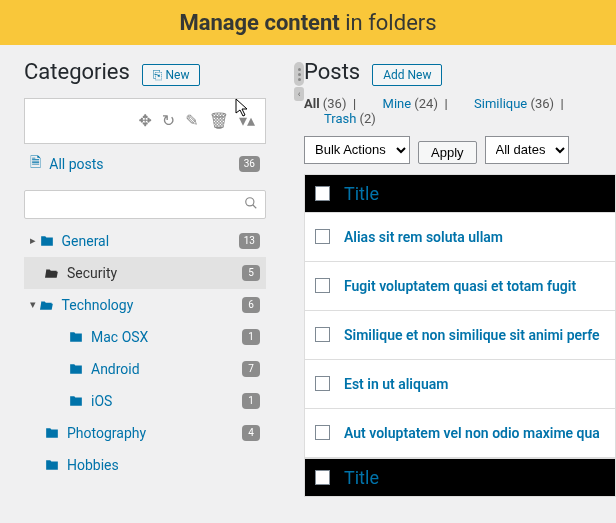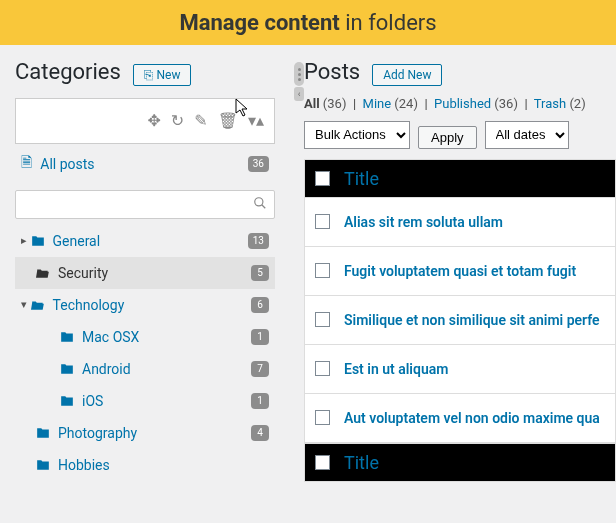--- a/index.html
+++ b/index.html
@@ -1,20 +1,20 @@
 <!DOCTYPE html>
 <html><head>
 <meta charset="utf-8">
 <style>
 * { box-sizing: border-box; margin: 0; padding: 0; }
 body { font-family: -apple-system, BlinkMacSystemFont, "Segoe UI", Roboto, sans-serif; color: #333; background: #f0f0f1; width: 616px; height: 523px; overflow: hidden; }
 .banner { background: #f9c73a; color: #353835; text-align: center; padding: 10px; font-size: 22px; font-weight: 400; }
 .banner strong { font-weight: 700; }
 .wrap { display: flex; height: calc(523px - 48px); }
-.col-left { width: 290px; padding: 14px 15px; background: #f0f0f1; }
+.col-left { width: 290px; padding: 14px 24px; background: #f0f0f1; }
 .col-right { flex: 1; padding: 14px 0 14px 14px; background: #f0f0f1; }
 h2.heading { font-size: 22px; font-weight: 400; color: #23282d; display: inline-block; }
 .btn-outline { display: inline-block; border: 1px solid #0071a1; color: #0071a1; background: #f3f5f6; padding: 3px 10px; font-size: 12px; border-radius: 2px; margin-left: 8px; vertical-align: middle; cursor: pointer; }
 .btn-outline .ico { margin-right: 3px; }
 .cursor { position: absolute; left: 235px; top: 98px; font-size: 16px; color: #222; pointer-events: none; }
 .divider-handle { position: absolute; left: 293px; top: 62px; width: 12px; display: flex; flex-direction: column; align-items: center; gap: 1px; }
 .grip { width: 10px; height: 24px; background: #c9c9c9; border-radius: 5px; display: flex; flex-direction: column; align-items: center; justify-content: center; gap: 2px; }
 .grip span { width: 3px; height: 3px; background: #888; border-radius: 50%; }
 .collapse { width: 10px; height: 14px; background: #c9c9c9; border-radius: 3px; font-size: 9px; color: #666; display: flex; align-items: center; justify-content: center; }
 .toolbar { border: 1px solid #ccc; background: #fff; margin-top: 12px; height: 46px; display: flex; align-items: center; justify-content: flex-end; gap: 10px; padding: 0 10px; color: #888; }
@@ -23,21 +23,21 @@
 .row-item .ico { margin-right: 8px; color: #0073aa; font-size: 14px; }
 .row-item.active { background: #e2e2e2; }
 .row-item.active .label, .row-item.active .ico { color: #333; }
 .badge { margin-left: auto; background: #8c8c8c; color: #fff; font-size: 10px; min-width: 18px; height: 16px; border-radius: 4px; display: flex; align-items: center; justify-content: center; padding: 0 5px; }
 .chev { color: #555; margin-right: 4px; font-size: 11px; }
 .nested { padding-left: 30px !important; }
 .searchbox { position: relative; margin: 6px 0; }
 .searchbox input { width: 100%; border: 1px solid #ccc; padding: 6px 28px 6px 8px; font-size: 13px; border-radius: 2px; }
 .searchbox .sicon { position: absolute; right: 8px; top: 6px; color: #888; font-size: 14px; }
 .filters { font-size: 13px; margin: 10px 0; color: #444; }
-.filters a { color: #0073aa; text-decoration: none; }
+.filters a { color: #0073aa; text-decoration: none; margin-left: 20px; }
 .filters .cnt { color: #555; }
 .controls { display: flex; gap: 8px; margin-bottom: 10px; align-items: flex-end; }
 select { border: 1px solid #8c8f94; padding: 3px 6px; font-size: 13px; background: #fff; height: 28px; }
 .apply-btn { border: 1px solid #8c8f94; background: #f6f7f7; padding: 3px 12px; font-size: 13px; border-radius: 2px; cursor: pointer; }
 .post-head { display: flex; align-items: center; padding: 8px 10px; background: #000000; border: 1px solid #ddd; font-size: 18px; }
 .post-head .th-title { color: #0073aa; margin-left: 14px; }
 .chk { width: 15px; height: 15px; border: 1px solid #7e8993; background: #fff; }
 .post-row { display: flex; align-items: flex-start; padding: 16px 10px; background: #fff; border: 1px solid #ddd; border-top: none; font-size: 14px; }
 .post-row .title { color: #0073aa; font-weight: 600; margin-left: 14px; white-space: nowrap; overflow: hidden; }
 svg.folder { width: 14px; height: 12px; display: inline-block; vertical-align: -1px; }
@@ -144,21 +144,21 @@
             </svg></span>
           <span class="label">Hobbies</span>
         </div>
       </div>
   </div>
 
   <div class="col-right">
     <h2 class="heading">Posts</h2>
     <span class="btn-outline">Add New</span>
 
-    <div class="filters" id="filters"><strong>All</strong> <span class="cnt">(36)</span> &nbsp;|&nbsp; <a href="#">Mine</a> <span class="cnt">(24)</span> &nbsp;|&nbsp; <a href="#">Published</a> <span class="cnt">(36)</span> &nbsp;|&nbsp; <a href="#">Trash</a> <span class="cnt">(2)</span></div>
+    <div class="filters" id="filters"><strong>All</strong> <span class="cnt">(36)</span> &nbsp;|&nbsp; <a href="#">Mine</a> <span class="cnt">(24)</span> &nbsp;|&nbsp; <a href="#">Similique</a> <span class="cnt">(36)</span> &nbsp;|&nbsp; <a href="#">Trash</a> <span class="cnt">(2)</span></div>
 
     <div class="controls">
       <select><option>Bulk Actions</option></select>
       <button class="apply-btn">Apply</button>
       <select><option>All dates</option></select>
     </div>
 
     <div class="post-head">
       <span class="chk"></span>
       <span class="th-title">Title</span>

